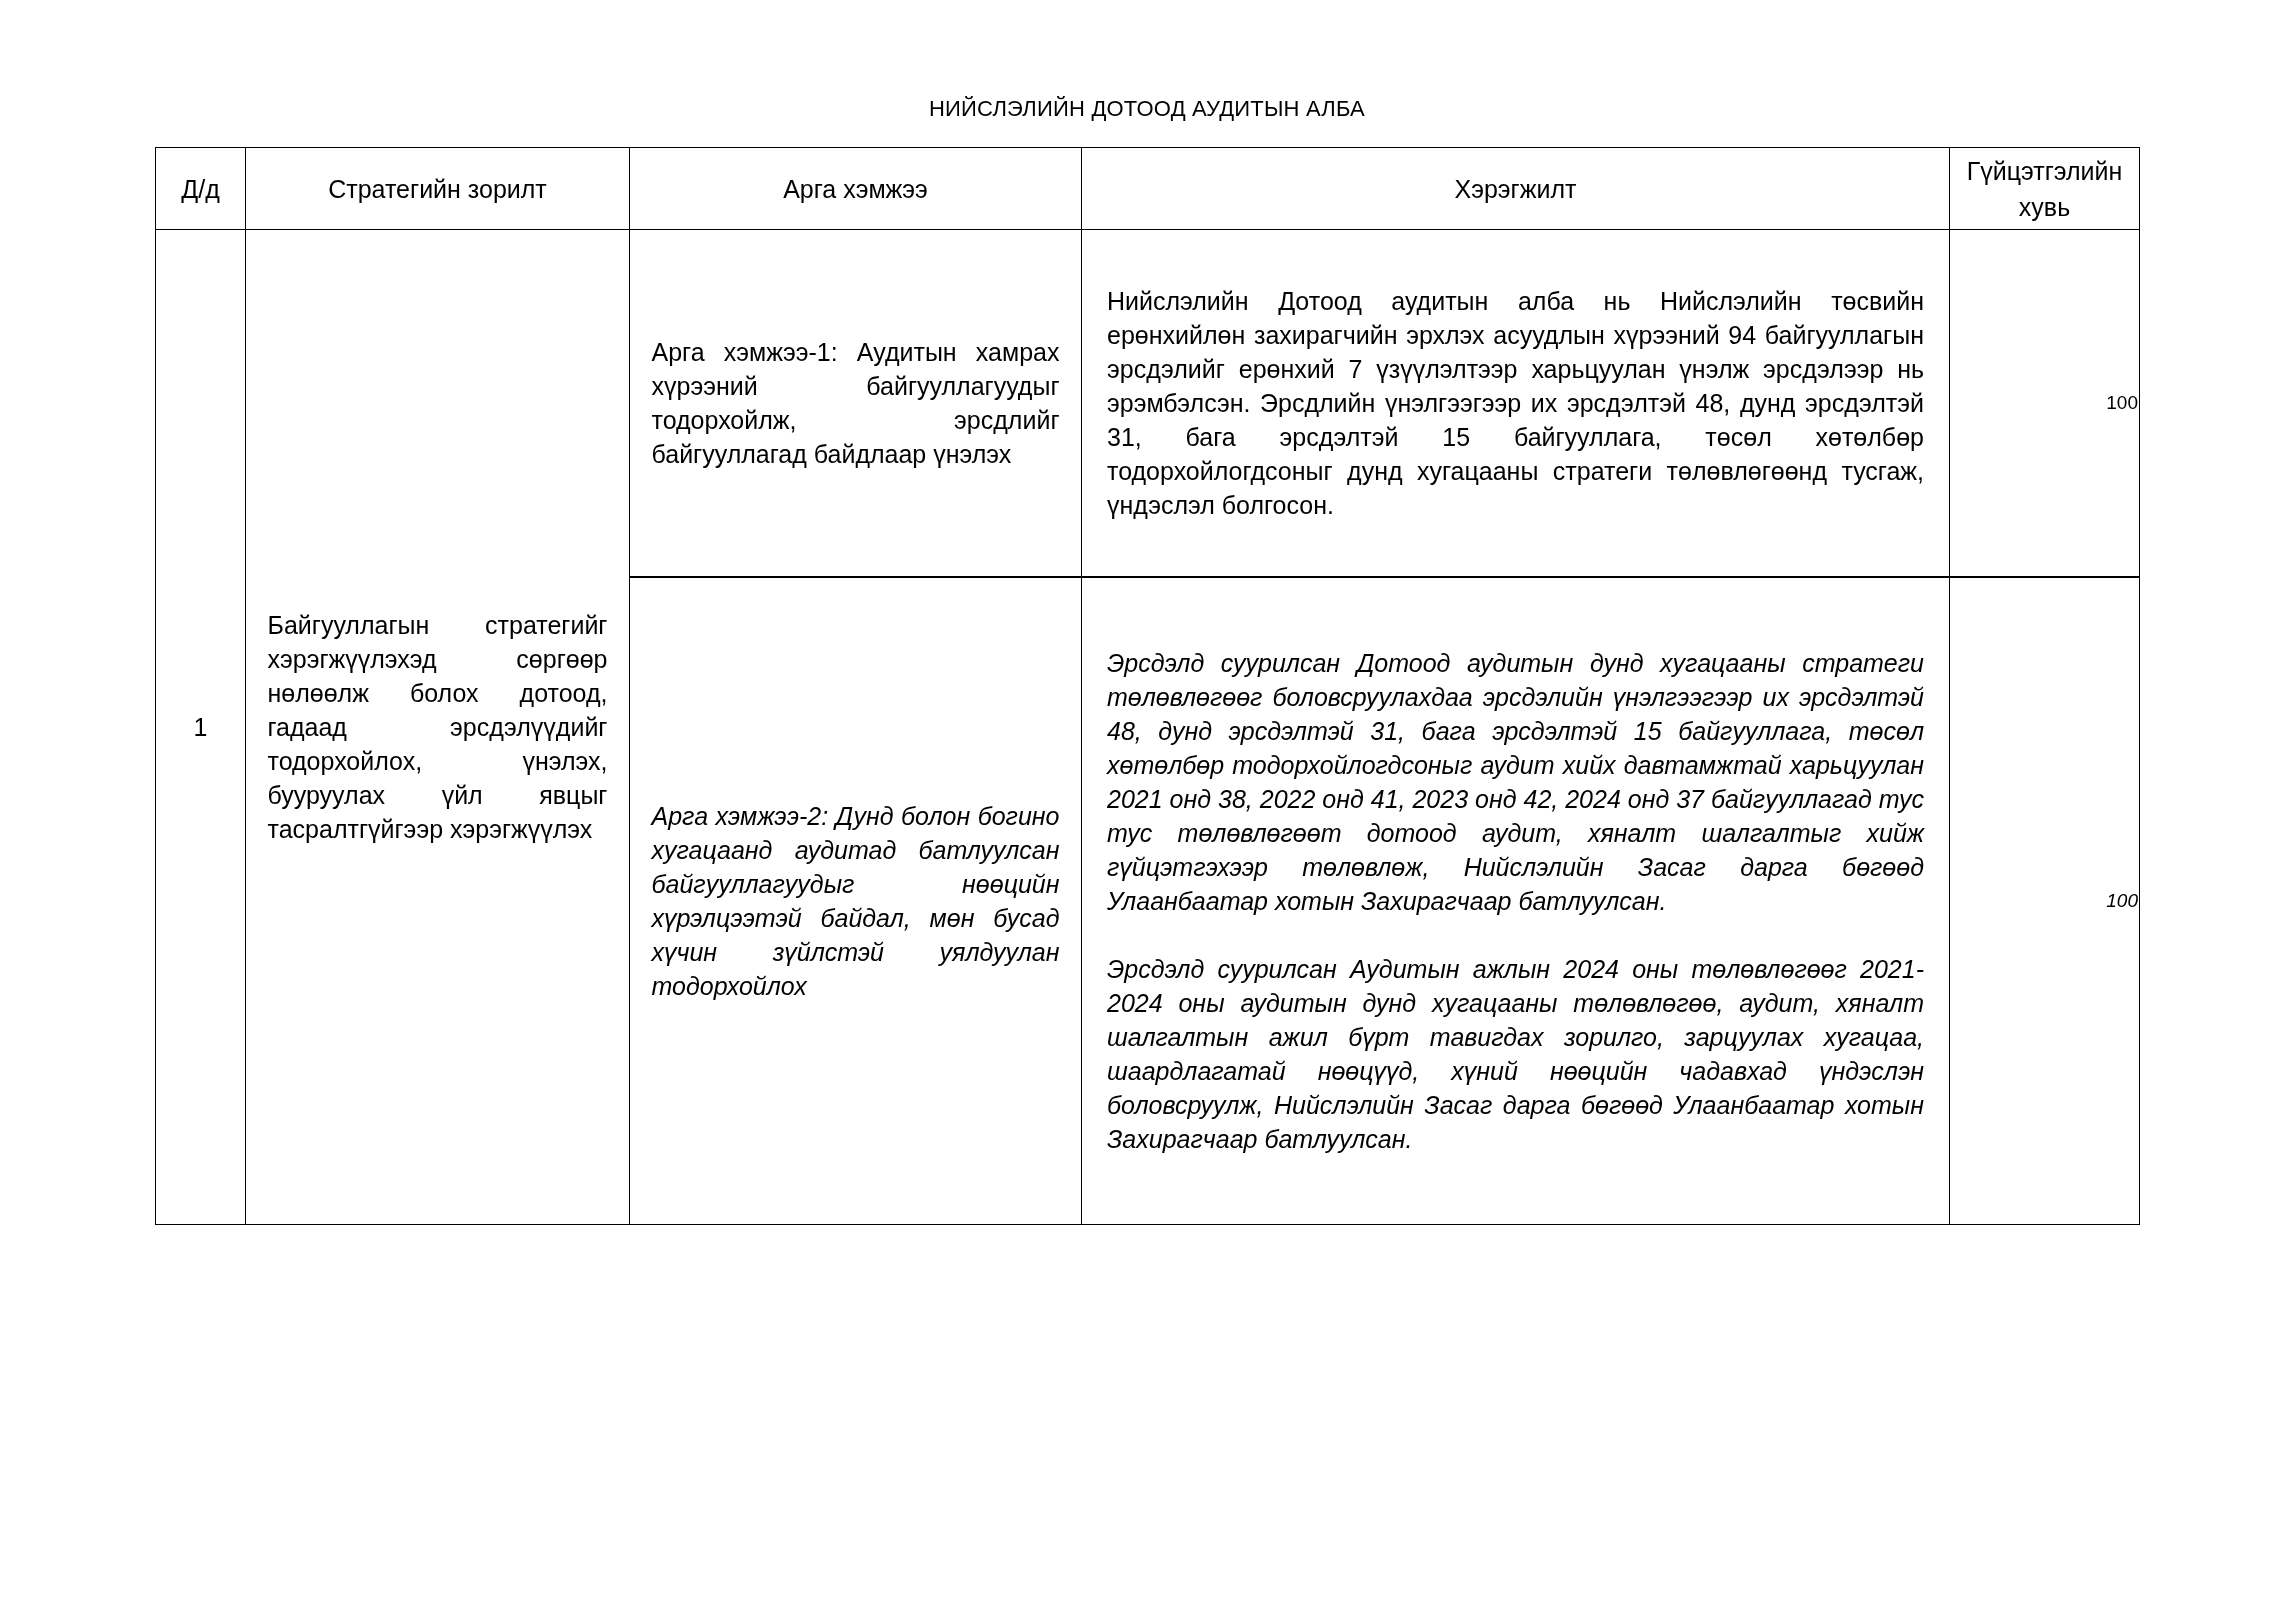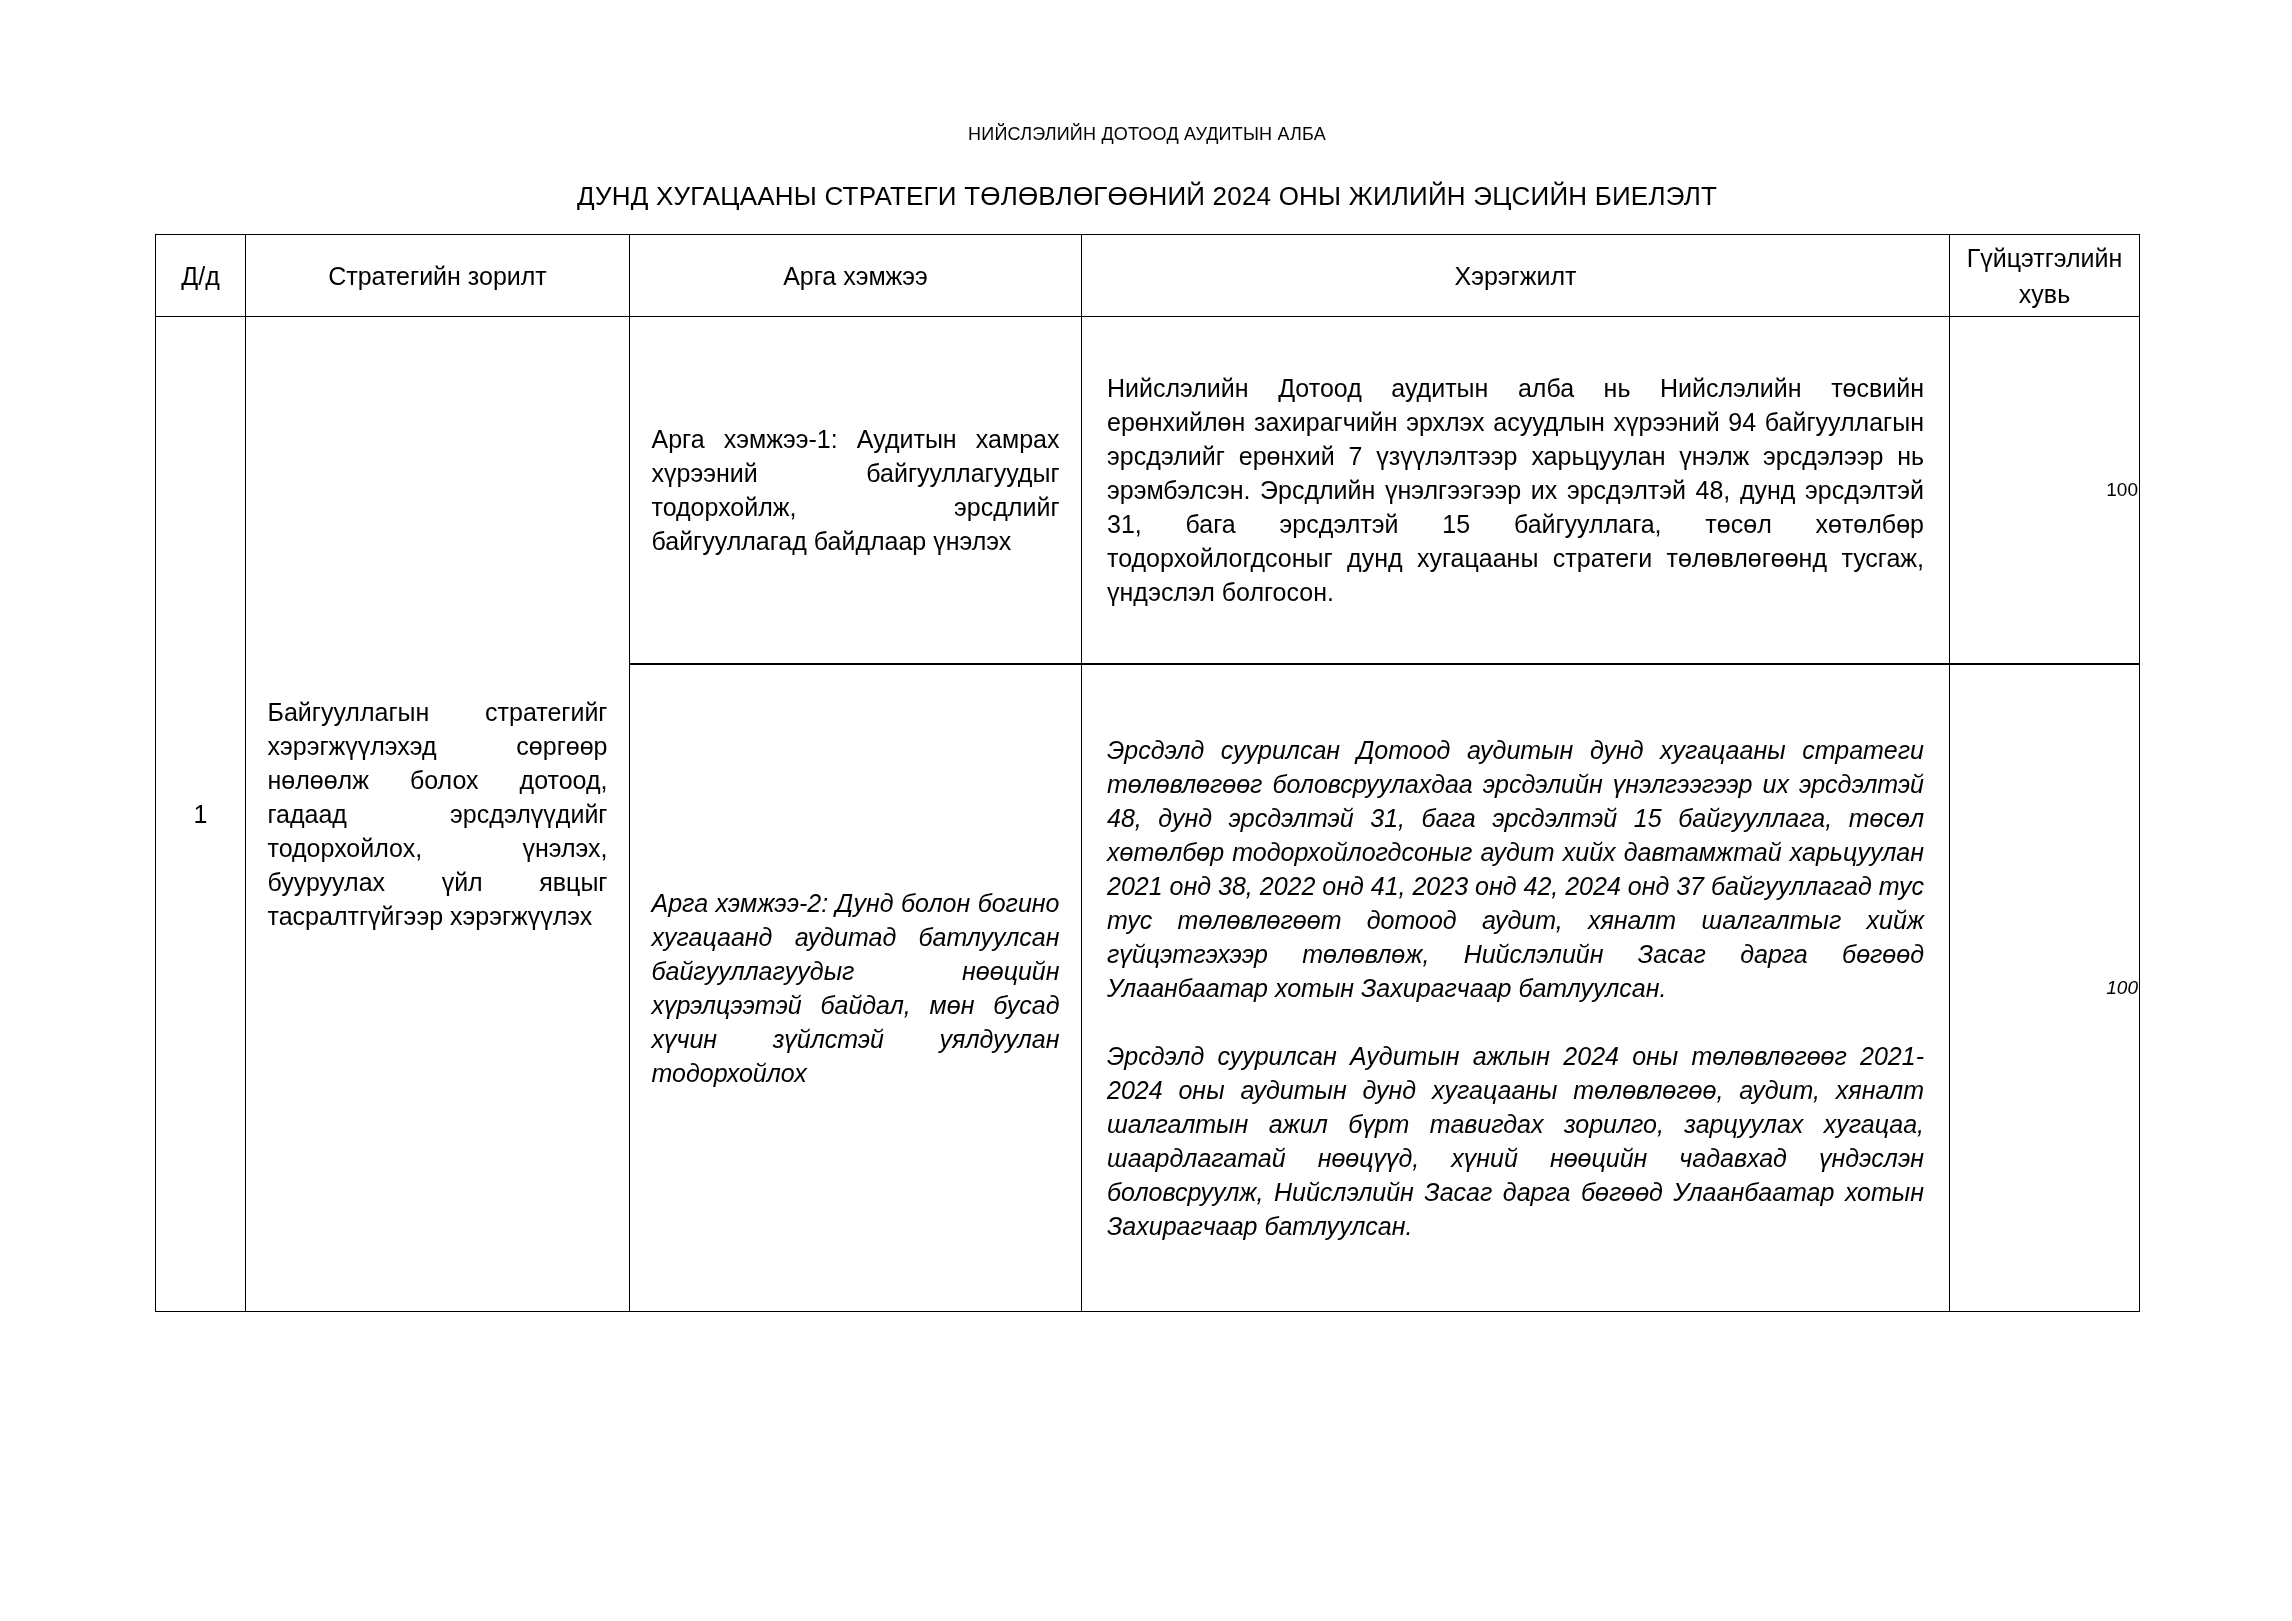--- a/index.html
+++ b/index.html
@@ -15,23 +15,23 @@
     -webkit-font-smoothing: antialiased;
   }
   .page {
     box-sizing: border-box;
     width: 2293px;
     height: 1621px;
     padding: 0 154px 0 155px;
     overflow: hidden;
   }
   .title1 {
-    margin-top: 119px;
+    margin-top: 94px;
     text-align: center;
-    font-size: 18px;
+    font-size: 22px;
     line-height: 30px;
     letter-spacing: 0.2px;
     white-space: nowrap;
   }
   .title2 {
     margin-top: 32px;
     text-align: center;
     font-size: 26px;
     line-height: 30px;
     letter-spacing: 0.2px;
@@ -103,21 +103,20 @@
     font-size: 19px;
   }
 </style>
 </head>
 <body>
 
 <div class="page">
 
   <div class="title1">НИЙСЛЭЛИЙН ДОТООД АУДИТЫН АЛБА</div>
 
-  <div class="title2">ДУНД ХУГАЦААНЫ СТРАТЕГИ ТӨЛӨВЛӨГӨӨНИЙ 2024 ОНЫ ЖИЛИЙН ЭЦСИЙН БИЕЛЭЛТ</div>
 
 
   <table class="doc-table">
     <colgroup>
       <col style="width:90px">
       <col style="width:384px">
       <col style="width:452px">
       <col style="width:868px">
       <col style="width:190px">
     </colgroup>

